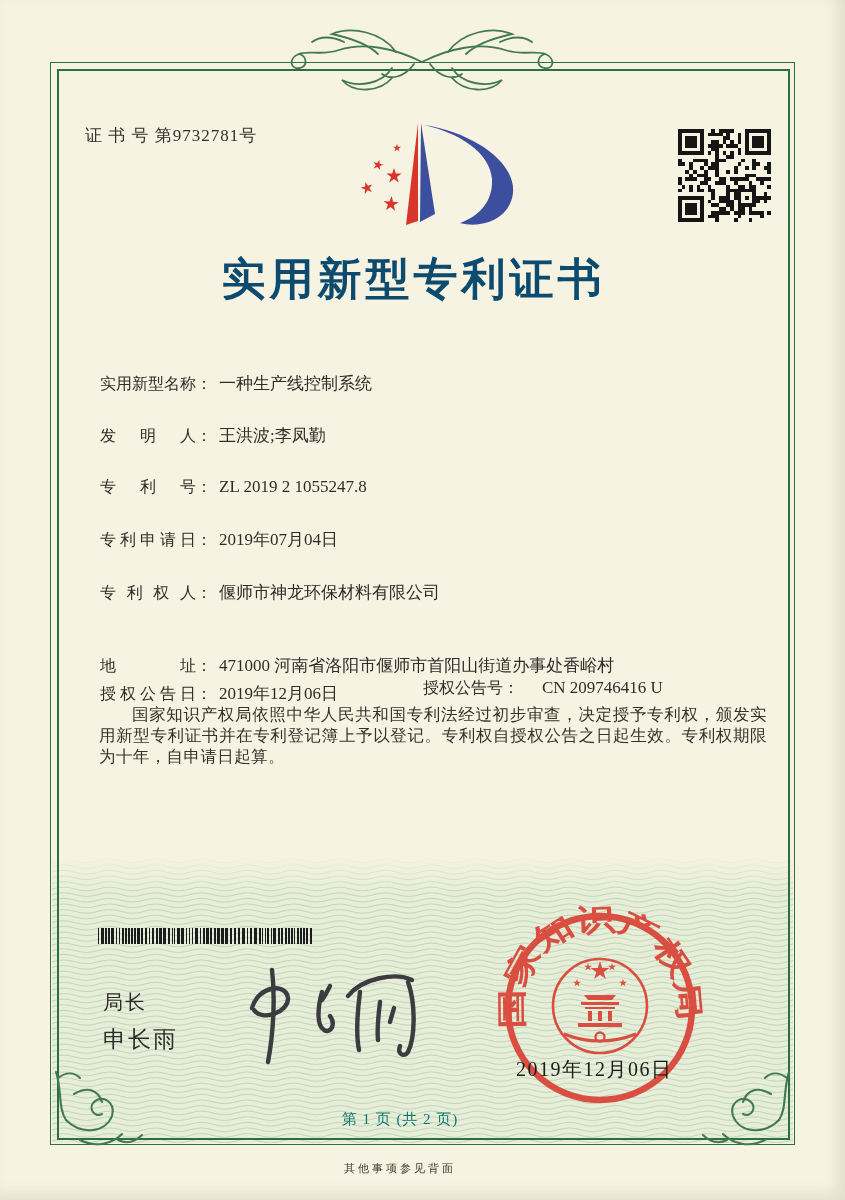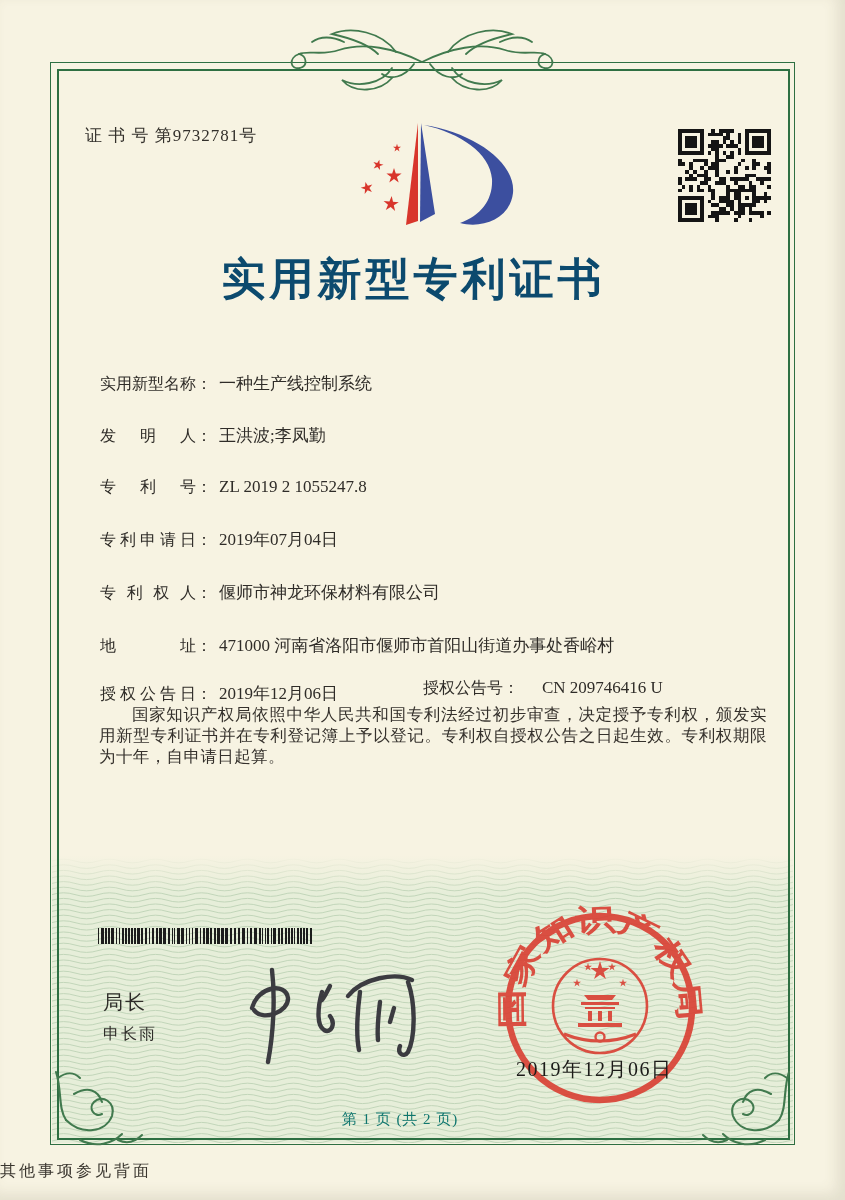--- a/index.html
+++ b/index.html
@@ -26,34 +26,34 @@
   .txt{position:absolute;z-index:5;}
   .cert-no{left:85px;top:124px;font-size:17px;letter-spacing:1px;color:#33302b;}
   .qr{position:absolute;left:678px;top:129px;z-index:5;}
   .title{left:0;right:18px;top:250px;text-align:center;font-size:44px;font-weight:bold;
     letter-spacing:4px;color:#0c4a6e;}
   .row{left:100px;font-size:17px;line-height:32px;white-space:nowrap;}
   .flabel{display:inline-block;width:96px;font-size:16px;text-align:justify;text-align-last:justify;vertical-align:baseline;}
   .fcolon{font-size:16px;}
   .fvalue{margin-left:7px;}
   .row1{top:368px}.row2{top:420px}.row3{top:471px}.row4{top:524px}
-  .row5{top:577px}.row6{top:630px}.row7{top:678px}
+  .row5{top:577px}.row6{top:650px}.row7{top:678px}
   .grant-pub{left:423px;top:678px;font-size:16px;white-space:nowrap;}
   .grant-pub .fvalue{margin-left:23px;font-size:17px;}
   .paras{left:99px;top:704px;width:668px;font-size:16.5px;line-height:21px;
     letter-spacing:.4px;text-align:justify;color:#35312c;}
   .paras p{margin:0;text-indent:2em;}
   .barcode{position:absolute;left:98px;top:928px;z-index:5;}
   .director-label{left:103px;top:989px;font-size:20px;letter-spacing:2px;
     font-family:"Liberation Sans","DejaVu Sans",sans-serif;color:#2e2c29;}
-  .director-name{left:103px;top:1024px;font-size:16px;letter-spacing:2px;
+  .director-name{left:103px;top:1024px;font-size:23px;letter-spacing:2px;
     font-family:"Liberation Sans","DejaVu Sans",sans-serif;color:#2e2c29;}
   .seal-date{left:516px;top:1056px;font-size:20px;letter-spacing:1.5px;color:#1c1b19;z-index:6;}
   .page-info{left:0;right:45px;top:1110px;text-align:center;font-size:15px;letter-spacing:1px;color:#0f766e;}
-  .back-note{left:0;right:45px;top:1161px;font-size:16px;letter-spacing:3px;color:#3a362f;}
+  .back-note{left:0;right:45px;top:1161px;text-align:center;font-size:11px;letter-spacing:3px;color:#3a362f;}
 </style>
 </head>
 <body>
 
 <div class="page">
 
   <svg class="band" id="band" width="741" height="288">
       <rect x="0" y="0" width="741" height="288" style="fill:var(--band-bg)"></rect>
       <path d="M0,6.0 q11.5,-3.6 23,0 t23,0 q11.5,-3.6 23,0 t23,0 q11.5,-3.6 23,0 t23,0 q11.5,-3.6 23,0 t23,0 q11.5,-3.6 23,0 t23,0 q11.5,-3.6 23,0 t23,0 q11.5,-3.6 23,0 t23,0 q11.5,-3.6 23,0 t23,0 q11.5,-3.6 23,0 t23,0 q11.5,-3.6 23,0 t23,0 q11.5,-3.6 23,0 t23,0 q11.5,-3.6 23,0 t23,0 q11.5,-3.6 23,0 t23,0 q11.5,-3.6 23,0 t23,0 q11.5,-3.6 23,0 t23,0 q11.5,-3.6 23,0 t23,0 q11.5,-3.6 23,0 t23,0" fill="none" stroke-width="1" opacity="0.9" style="stroke:var(--band-line)"></path>
       <path d="M0,11.6 q11.5,-3.6 23,0 t23,0 q11.5,-3.6 23,0 t23,0 q11.5,-3.6 23,0 t23,0 q11.5,-3.6 23,0 t23,0 q11.5,-3.6 23,0 t23,0 q11.5,-3.6 23,0 t23,0 q11.5,-3.6 23,0 t23,0 q11.5,-3.6 23,0 t23,0 q11.5,-3.6 23,0 t23,0 q11.5,-3.6 23,0 t23,0 q11.5,-3.6 23,0 t23,0 q11.5,-3.6 23,0 t23,0 q11.5,-3.6 23,0 t23,0 q11.5,-3.6 23,0 t23,0 q11.5,-3.6 23,0 t23,0 q11.5,-3.6 23,0 t23,0 q11.5,-3.6 23,0 t23,0" fill="none" stroke-width="1" opacity="0.9" style="stroke:var(--band-line)"></path>

